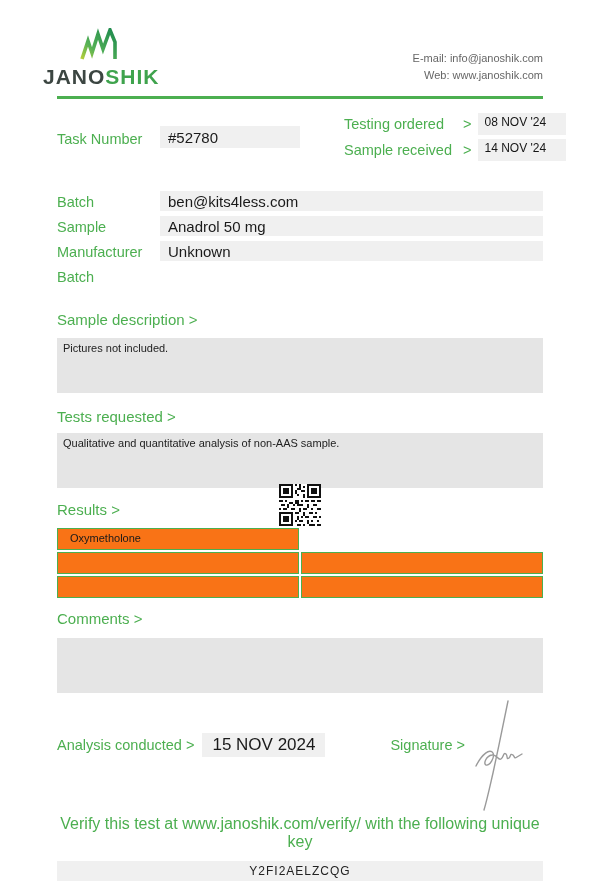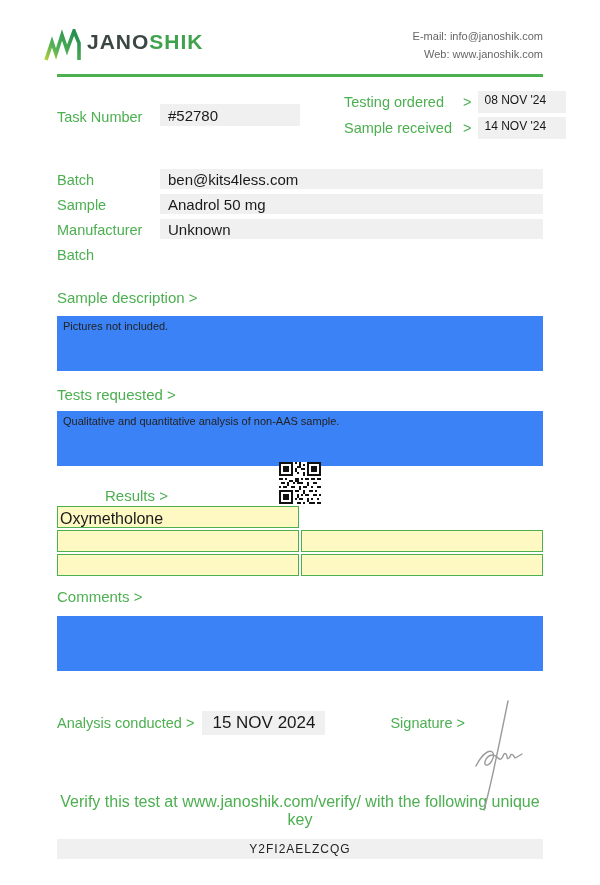--- a/index.html
+++ b/index.html
@@ -6,21 +6,21 @@
   html,body { background:#ffffff; }
   body { font-family:"Liberation Sans", sans-serif; }
   .page {
     position:relative; width:600px; height:885px; margin:0 auto;
     background:#ffffff; overflow:hidden; color:#1a1a1a;
   }
 
   
   .header { display:flex; align-items:flex-end; justify-content:space-between; margin:28px 57px 0; }
   .report-title { color:#4CAF50; font-size:31px; font-weight:400; letter-spacing:1px; line-height:1; padding-bottom:2px; }
-  .logo-block { display:flex; flex-direction:row; align-items:flex-start; margin-left:-14px; }
+  .logo-block { display:flex; flex-direction:column; align-items:center; margin-left:-14px; }
   .logo-text { font-size:21px; font-weight:700; letter-spacing:1px; line-height:1; margin-top:2px; }
   .logo-dark { color:#3c4642; }
   .logo-green { color:#3fa34d; }
   .contact { text-align:right; font-size:11px; color:#666; line-height:1.6; padding-bottom:2px; }
   .rule { height:3px; background:#4CAF50; margin:9px 57px 0; }
 
   
   .meta { display:flex; justify-content:space-between; margin:14px 57px 0; }
   .meta-left { display:flex; align-items:center; }
   .green-label { color:#4CAF50; font-size:14.5px; }
@@ -35,31 +35,31 @@
 
   
   .details { margin:30px 57px 0; }
   .detail-row { display:flex; margin-bottom:5px; }
   .detail-label { width:103px; padding-top:3px; }
   .detail-box { flex:1; height:20px; padding:2px 8px; font-size:15px; }
 
   
   .section-heading { color:#4CAF50; font-size:15px; margin:0 57px; height:18px; }
   .sd-heading { margin-top:26px; }
-  .gray-area { background:#3b82f6; margin:9px 57px 0; height:55px; font-size:11px; color:#222; padding:4px 6px; }
+  .gray-area { background:#e5e5e5; margin:9px 57px 0; height:55px; font-size:11px; color:#222; padding:4px 6px; }
   .tr-heading { margin-top:15px; }
   .tr-area { margin-top:7px; }
 
   
   .results-head { position:relative; height:38px; margin:0 57px; }
-  .results-title { position:absolute; left:0; bottom:0; color:#4CAF50; font-size:15px;margin-left:48px; }
+  .results-title { position:absolute; left:0; bottom:8px; color:#4CAF50; font-size:15px; }
   .qr { position:absolute; left:50%; top:-4px; transform:translateX(-50%); width:42px; height:42px; }
   .rtable { margin:2px 57px 0; }
   .rrow { display:flex; column-gap:2px; margin-bottom:2px; }
-  .rcell { border:1.5px solid #4CAF50; height:22px; font-size:16px; padding:3px 2px; background:#fef9c3; white-space:nowrap; overflow:hidden; }
+  .rcell { border:1.5px solid #4CAF50; height:22px; font-size:11px; padding:3px 12px; background:#f97316; white-space:nowrap; overflow:hidden; }
   .rcell-left { width:242px; }
   .rcell-right { flex:1; }
 
   .cm-heading { margin-top:12px; }
   .cm-area { margin-top:10px; }
 
   
   .footer-meta { display:flex; justify-content:space-between; align-items:center; margin:40px 57px 0; height:24px; }
   .fm-left { display:flex; align-items:center; }
   .analysis-box { margin-left:8px; height:24px; font-size:17px; font-weight:500; padding:2px 10px; white-space:nowrap; }

